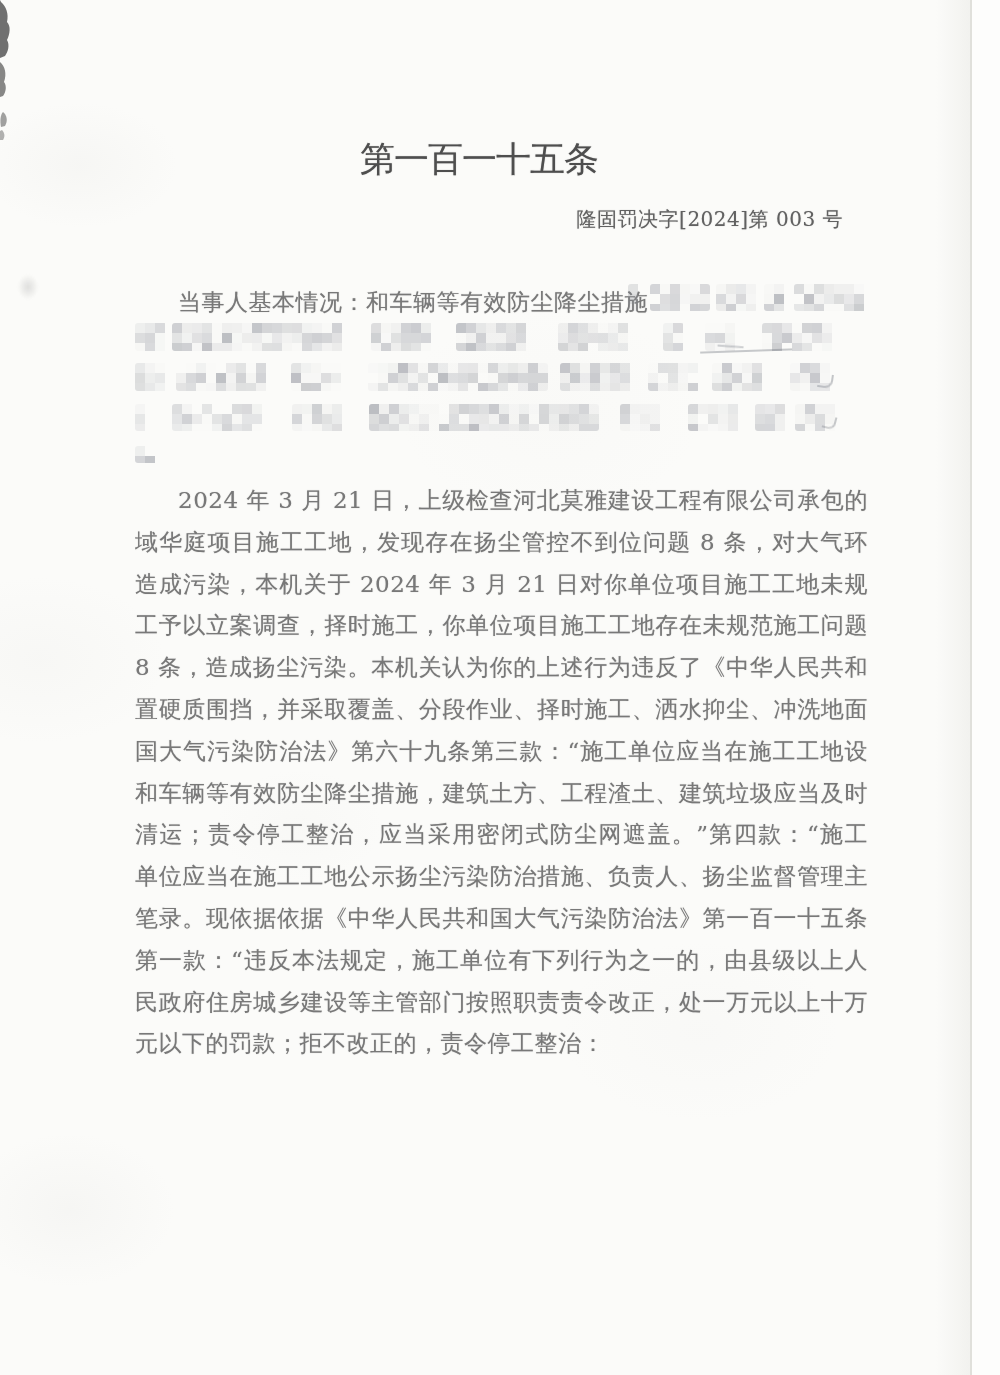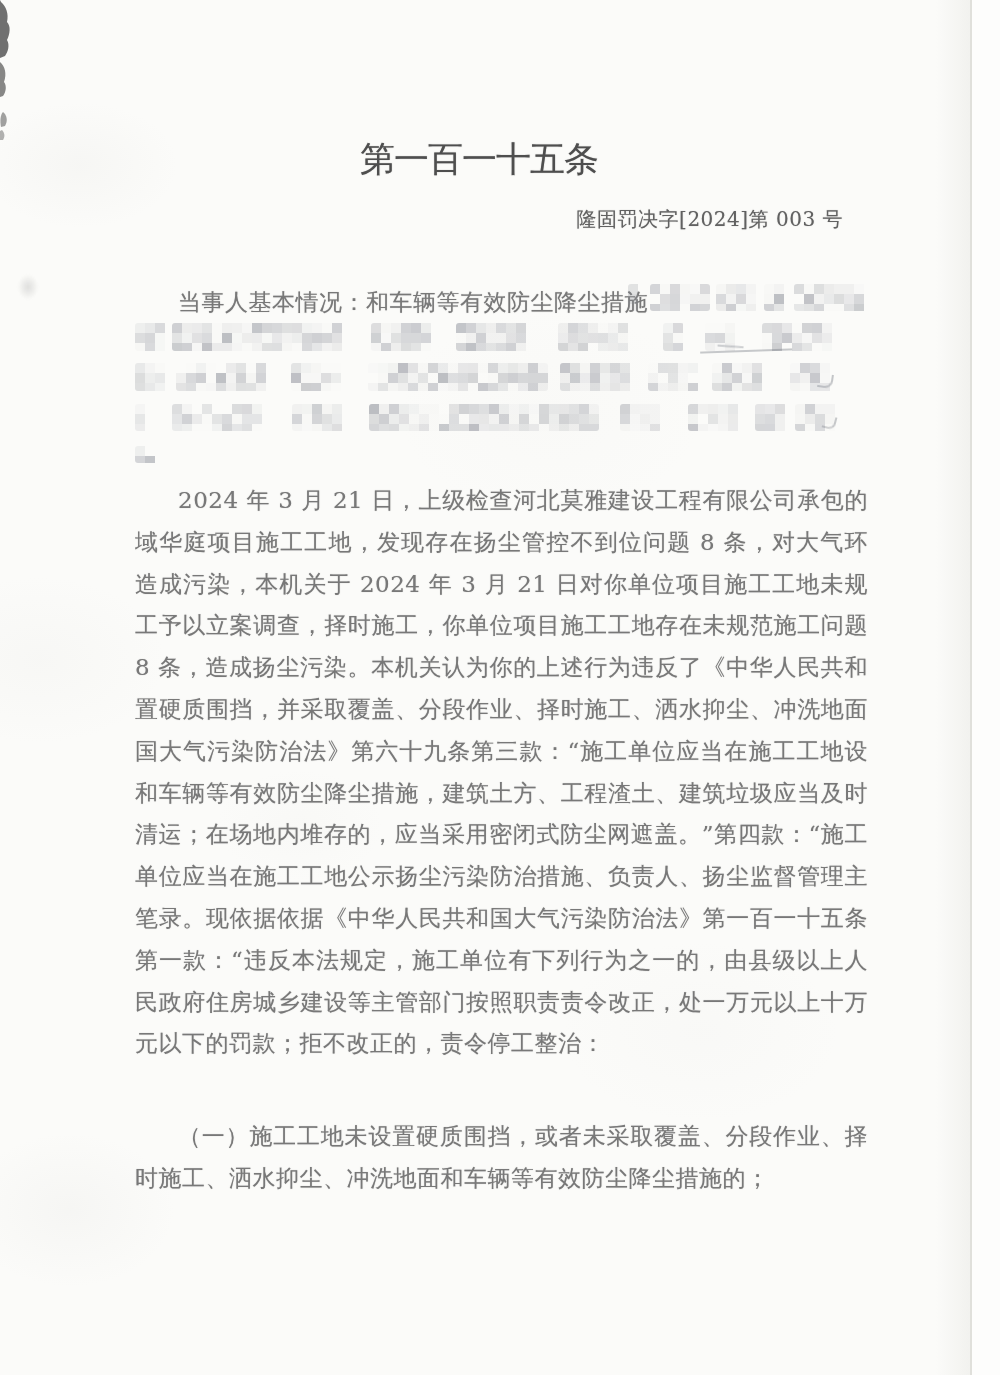--- a/index.html
+++ b/index.html
@@ -95,30 +95,26 @@
       </div>
     <div class="para para-body1">
         <div class="text-line full indent">2024 年 3 月 21 日，上级检查河北莫雅建设工程有限公司承包的金</div>
         <div class="text-line full">域华庭项目施工工地，发现存在扬尘管控不到位问题 8 条，对大气环境</div>
         <div class="text-line full">造成污染，本机关于 2024 年 3 月 21 日对你单位项目施工工地未规范施</div>
         <div class="text-line full">工予以立案调查，择时施工，你单位项目施工工地存在未规范施工问题</div>
         <div class="text-line full">8 条，造成扬尘污染。本机关认为你的上述行为违反了《中华人民共和</div>
         <div class="text-line full">置硬质围挡，并采取覆盖、分段作业、择时施工、洒水抑尘、冲洗地面</div>
         <div class="text-line full">国大气污染防治法》第六十九条第三款：“施工单位应当在施工工地设</div>
         <div class="text-line full">和车辆等有效防尘降尘措施，建筑土方、工程渣土、建筑垃圾应当及时</div>
-        <div class="text-line full">清运；在场地内堆存的，应当采用密闭式防尘网遮盖。”第四款：“施工</div>
+        <div class="text-line full">清运；责令停工整治，应当采用密闭式防尘网遮盖。”第四款：“施工</div>
         <div class="text-line full">单位应当在施工工地公示扬尘污染防治措施、负责人、扬尘监督管理主</div>
         <div class="text-line full">笔录。现依据依据《中华人民共和国大气污染防治法》第一百一十五条</div>
         <div class="text-line full">第一款：“违反本法规定，施工单位有下列行为之一的，由县级以上人</div>
         <div class="text-line full">民政府住房城乡建设等主管部门按照职责责令改正，处一万元以上十万</div>
         <div class="text-line">元以下的罚款；拒不改正的，责令停工整治：</div>
-      </div>
-    <div class="para para-body2">
-        <div class="text-line full indent">（一）施工工地未设置硬质围挡，或者未采取覆盖、分段作业、择</div>
-        <div class="text-line">时施工、洒水抑尘、冲洗地面和车辆等有效防尘降尘措施的；</div>
       </div>
   </div>
 
   <div class="redact" style="left:628px;top:284px;width:244px;height:27px">
       <div class="seg" style="left: 0px; width: 14px;"><span class="px" style="width: 10px; height: 10px; background: rgba(139, 142, 152, 0.23);"></span><span class="px" style="width: 10px; height: 10px; background: rgba(139, 142, 152, 0.28);"></span><span class="px" style="width: 10px; height: 10px; background: rgba(139, 142, 152, 0.09);"></span></div>
       <div class="seg" style="left: 22px; width: 60px;"><span class="px" style="width: 10px; height: 10px; background: rgba(139, 142, 152, 0.34);"></span><span class="px" style="width: 10px; height: 10px; background: rgba(139, 142, 152, 0.027);"></span><span class="px" style="width: 10px; height: 10px; background: rgba(139, 142, 152, 0.306);"></span><span class="px" style="width: 10px; height: 10px; background: rgba(139, 142, 152, 0.047);"></span><span class="px" style="width: 10px; height: 10px; background: rgba(139, 142, 152, 0.024);"></span><span class="px" style="width: 10px; height: 10px; background: rgba(139, 142, 152, 0.306);"></span><span class="px" style="width: 10px; height: 10px; background: rgba(139, 142, 152, 0);"></span><span class="px" style="width: 10px; height: 10px; background: rgba(139, 142, 152, 0.263);"></span><span class="px" style="width: 10px; height: 10px; background: rgba(139, 142, 152, 0.325);"></span><span class="px" style="width: 10px; height: 10px; background: rgba(139, 142, 152, 0.043);"></span><span class="px" style="width: 10px; height: 10px; background: rgba(139, 142, 152, 0.086);"></span><span class="px" style="width: 10px; height: 10px; background: rgba(139, 142, 152, 0.09);"></span><span class="px" style="width: 10px; height: 10px; background: rgba(139, 142, 152, 0.376);"></span><span class="px" style="width: 10px; height: 10px; background: rgba(139, 142, 152, 0.247);"></span><span class="px" style="width: 10px; height: 10px; background: rgba(139, 142, 152, 0.32);"></span><span class="px" style="width: 10px; height: 10px; background: rgba(139, 142, 152, 0.008);"></span><span class="px" style="width: 10px; height: 10px; background: rgba(139, 142, 152, 0.36);"></span><span class="px" style="width: 10px; height: 10px; background: rgba(139, 142, 152, 0.325);"></span></div>
       <div class="seg" style="left: 88px; width: 42px;"><span class="px" style="width: 10px; height: 10px; background: rgba(139, 142, 152, 0.047);"></span><span class="px" style="width: 10px; height: 10px; background: rgba(139, 142, 152, 0.14);"></span><span class="px" style="width: 10px; height: 10px; background: rgba(139, 142, 152, 0.17);"></span><span class="px" style="width: 10px; height: 10px; background: rgba(139, 142, 152, 0.063);"></span><span class="px" style="width: 10px; height: 10px; background: rgba(139, 142, 152, 0.3);"></span><span class="px" style="width: 10px; height: 10px; background: rgba(139, 142, 152, 0.067);"></span><span class="px" style="width: 10px; height: 10px; background: rgba(139, 142, 152, 0.306);"></span><span class="px" style="width: 10px; height: 10px; background: rgba(139, 142, 152, 0.043);"></span><span class="px" style="width: 10px; height: 10px; background: rgba(139, 142, 152, 0.133);"></span><span class="px" style="width: 10px; height: 10px; background: rgba(139, 142, 152, 0.396);"></span><span class="px" style="width: 10px; height: 10px; background: rgba(139, 142, 152, 0.04);"></span><span class="px" style="width: 10px; height: 10px; background: rgba(139, 142, 152, 0.1);"></span></div>
       <div class="seg" style="left: 136px; width: 28px;"><span class="px" style="width: 10px; height: 10px; background: rgba(139, 142, 152, 0.027);"></span><span class="px" style="width: 10px; height: 10px; background: rgba(139, 142, 152, 0.07);"></span><span class="px" style="width: 10px; height: 10px; background: rgba(139, 142, 152, 0.035);"></span><span class="px" style="width: 10px; height: 10px; background: rgba(139, 142, 152, 0.54);"></span><span class="px" style="width: 10px; height: 10px; background: rgba(139, 142, 152, 0.373);"></span><span class="px" style="width: 10px; height: 10px; background: rgba(139, 142, 152, 0.208);"></span></div>
       <div class="seg" style="left: 166px; width: 78px;"><span class="px" style="width: 10px; height: 10px; background: rgba(139, 142, 152, 0.282);"></span><span class="px" style="width: 10px; height: 10px; background: rgba(139, 142, 152, 0.027);"></span><span class="px" style="width: 10px; height: 10px; background: rgba(139, 142, 152, 0.26);"></span><span class="px" style="width: 10px; height: 10px; background: rgba(139, 142, 152, 0.133);"></span><span class="px" style="width: 10px; height: 10px; background: rgba(139, 142, 152, 0.098);"></span><span class="px" style="width: 10px; height: 10px; background: rgba(139, 142, 152, 0.094);"></span><span class="px" style="width: 10px; height: 10px; background: rgba(139, 142, 152, 0.024);"></span><span class="px" style="width: 10px; height: 10px; background: rgba(139, 142, 152, 0.004);"></span><span class="px" style="width: 10px; height: 10px; background: rgba(139, 142, 152, 0.51);"></span><span class="px" style="width: 10px; height: 10px; background: rgba(139, 142, 152, 0.08);"></span><span class="px" style="width: 10px; height: 10px; background: rgba(139, 142, 152, 0.153);"></span><span class="px" style="width: 10px; height: 10px; background: rgba(139, 142, 152, 0.28);"></span><span class="px" style="width: 10px; height: 10px; background: rgba(139, 142, 152, 0.165);"></span><span class="px" style="width: 10px; height: 10px; background: rgba(139, 142, 152, 0.318);"></span><span class="px" style="width: 10px; height: 10px; background: rgba(139, 142, 152, 0.18);"></span><span class="px" style="width: 10px; height: 10px; background: rgba(139, 142, 152, 0.224);"></span><span class="px" style="width: 10px; height: 10px; background: rgba(139, 142, 152, 0.33);"></span><span class="px" style="width: 10px; height: 10px; background: rgba(139, 142, 152, 0.02);"></span><span class="px" style="width: 10px; height: 10px; background: rgba(139, 142, 152, 0.016);"></span><span class="px" style="width: 10px; height: 10px; background: rgba(139, 142, 152, 0.247);"></span><span class="px" style="width: 10px; height: 10px; background: rgba(139, 142, 152, 0.427);"></span></div>
     </div>

